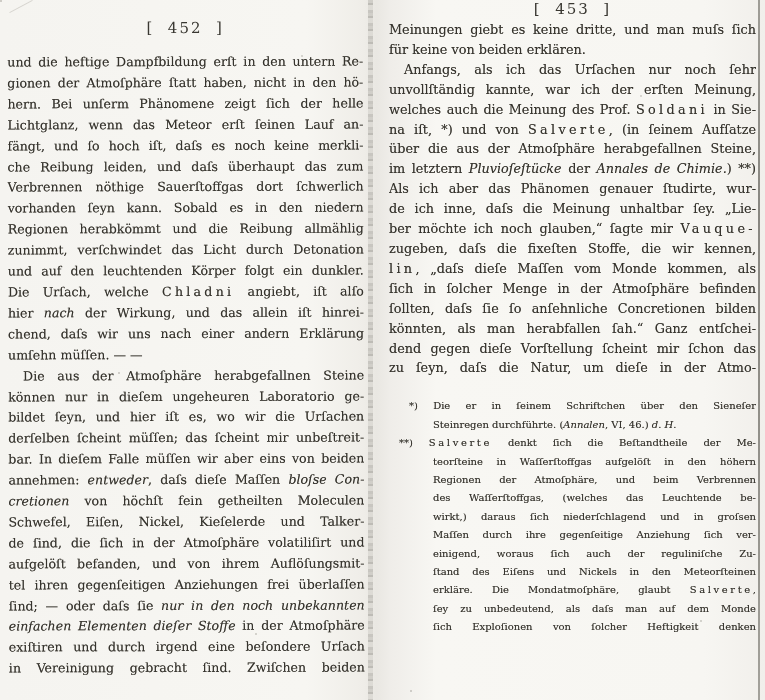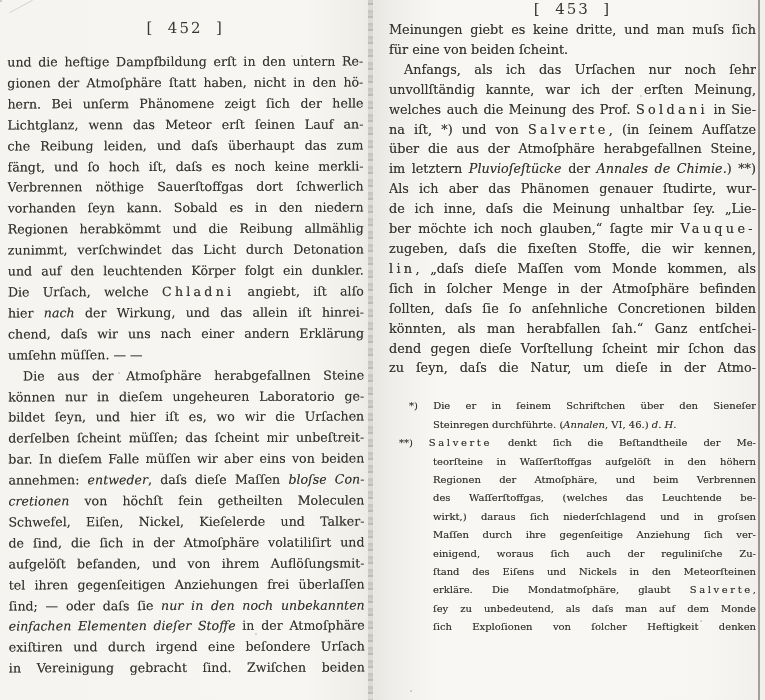--- a/index.html
+++ b/index.html
@@ -101,22 +101,22 @@
   <div class="pencil-mark"></div>
   <div class="noise"></div>
 
   <div class="page page-left">
     <div class="page-header">[  452  ]</div>
     <div class="text-block" id="left-lines">
         <div class="tline"><span>und die heftige Dampfbildung erſt in den untern Re-</span></div>
         <div class="tline"><span>gionen der Atmoſphäre ſtatt haben, nicht in den hö-</span></div>
         <div class="tline"><span>hern. Bei unſerm Phänomene zeigt ſich der helle</span></div>
         <div class="tline"><span>Lichtglanz, wenn das Meteor erſt ſeinen Lauf an-</span></div>
+        <div class="tline"><span>fängt, und ſo hoch iſt, daſs es noch keine merkli-</span></div>
         <div class="tline"><span>che Reibung leiden, und daſs überhaupt das zum</span></div>
-        <div class="tline"><span>fängt, und ſo hoch iſt, daſs es noch keine merkli-</span></div>
         <div class="tline"><span>Verbrennen nöthige Sauerſtoffgas dort ſchwerlich</span></div>
         <div class="tline"><span>vorhanden ſeyn kann. Sobald es in den niedern</span></div>
         <div class="tline"><span>Regionen herabkömmt und die Reibung allmählig</span></div>
         <div class="tline"><span>zunimmt, verſchwindet das Licht durch Detonation</span></div>
         <div class="tline"><span>und auf den leuchtenden Körper folgt ein dunkler.</span></div>
         <div class="tline"><span>Die Urſach, welche </span><span class="lsp">Chladni</span><span> angiebt, iſt alſo</span></div>
         <div class="tline"><span>hier </span><span class="it">nach</span><span> der Wirkung, und das allein iſt hinrei-</span></div>
         <div class="tline"><span>chend, daſs wir uns nach einer andern Erklärung</span></div>
         <div class="tline no-just"><span>umſehn müſſen. — —</span></div>
         <div class="tline indent"><span>Die aus der Atmoſphäre herabgefallnen Steine</span></div>
@@ -136,21 +136,21 @@
         <div class="tline"><span>in Vereinigung gebracht ſind. Zwiſchen beiden</span></div>
       </div>
   </div>
 
   <div class="gutter"></div>
 
   <div class="page page-right">
     <div class="page-header">[  453  ]</div>
     <div class="text-block main-block" id="right-lines">
         <div class="tline"><span>Meinungen giebt es keine dritte, und man muſs ſich</span></div>
-        <div class="tline no-just"><span>für eine von beiden ſcheint.</span></div>
+        <div class="tline no-just"><span>für keine von beiden erklären.</span></div>
         <div class="tline indent"><span>Anfangs, als ich das Urſachen nur noch ſehr</span></div>
         <div class="tline"><span>unvollſtändig kannte, war ich der erſten Meinung,</span></div>
         <div class="tline"><span>welches auch die Meinung des Prof. </span><span class="lsp">Soldani</span><span> in Sie-</span></div>
         <div class="tline"><span>na iſt, *) und von </span><span class="lsp">Salverte</span><span>, (in ſeinem Aufſatze</span></div>
         <div class="tline"><span>über die aus der Atmoſphäre herabgefallnen Steine,</span></div>
         <div class="tline"><span>im letztern </span><span class="it">Pluvioſeſtücke</span><span> der </span><span class="it">Annales de Chimie.</span><span>) **)</span></div>
         <div class="tline"><span>Als ich aber das Phänomen genauer ſtudirte, wur-</span></div>
         <div class="tline"><span>de ich inne, daſs die Meinung unhaltbar ſey. „Lie-</span></div>
         <div class="tline"><span>ber möchte ich noch glauben,“ ſagte mir </span><span class="lsp">Vauque-</span></div>
         <div class="tline"><span>zugeben, daſs die fixeſten Stoffe, die wir kennen,</span></div>

